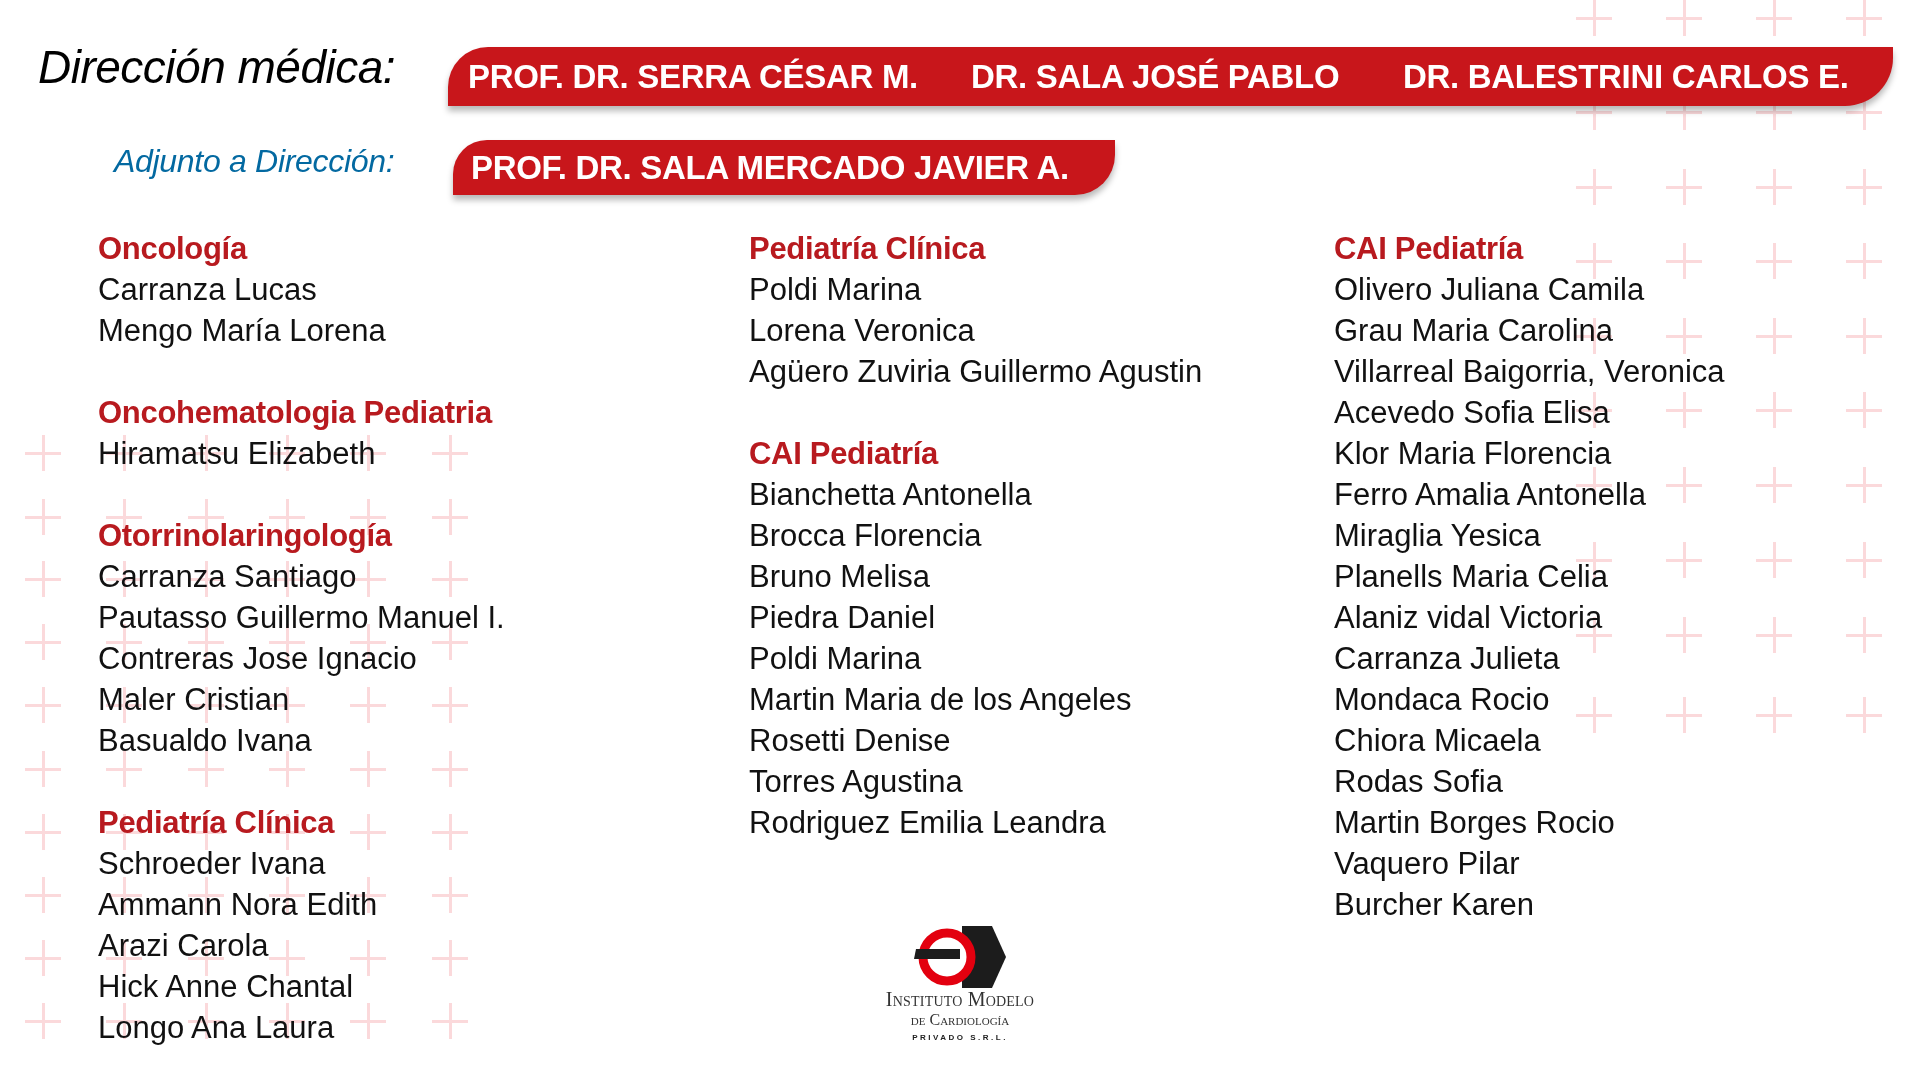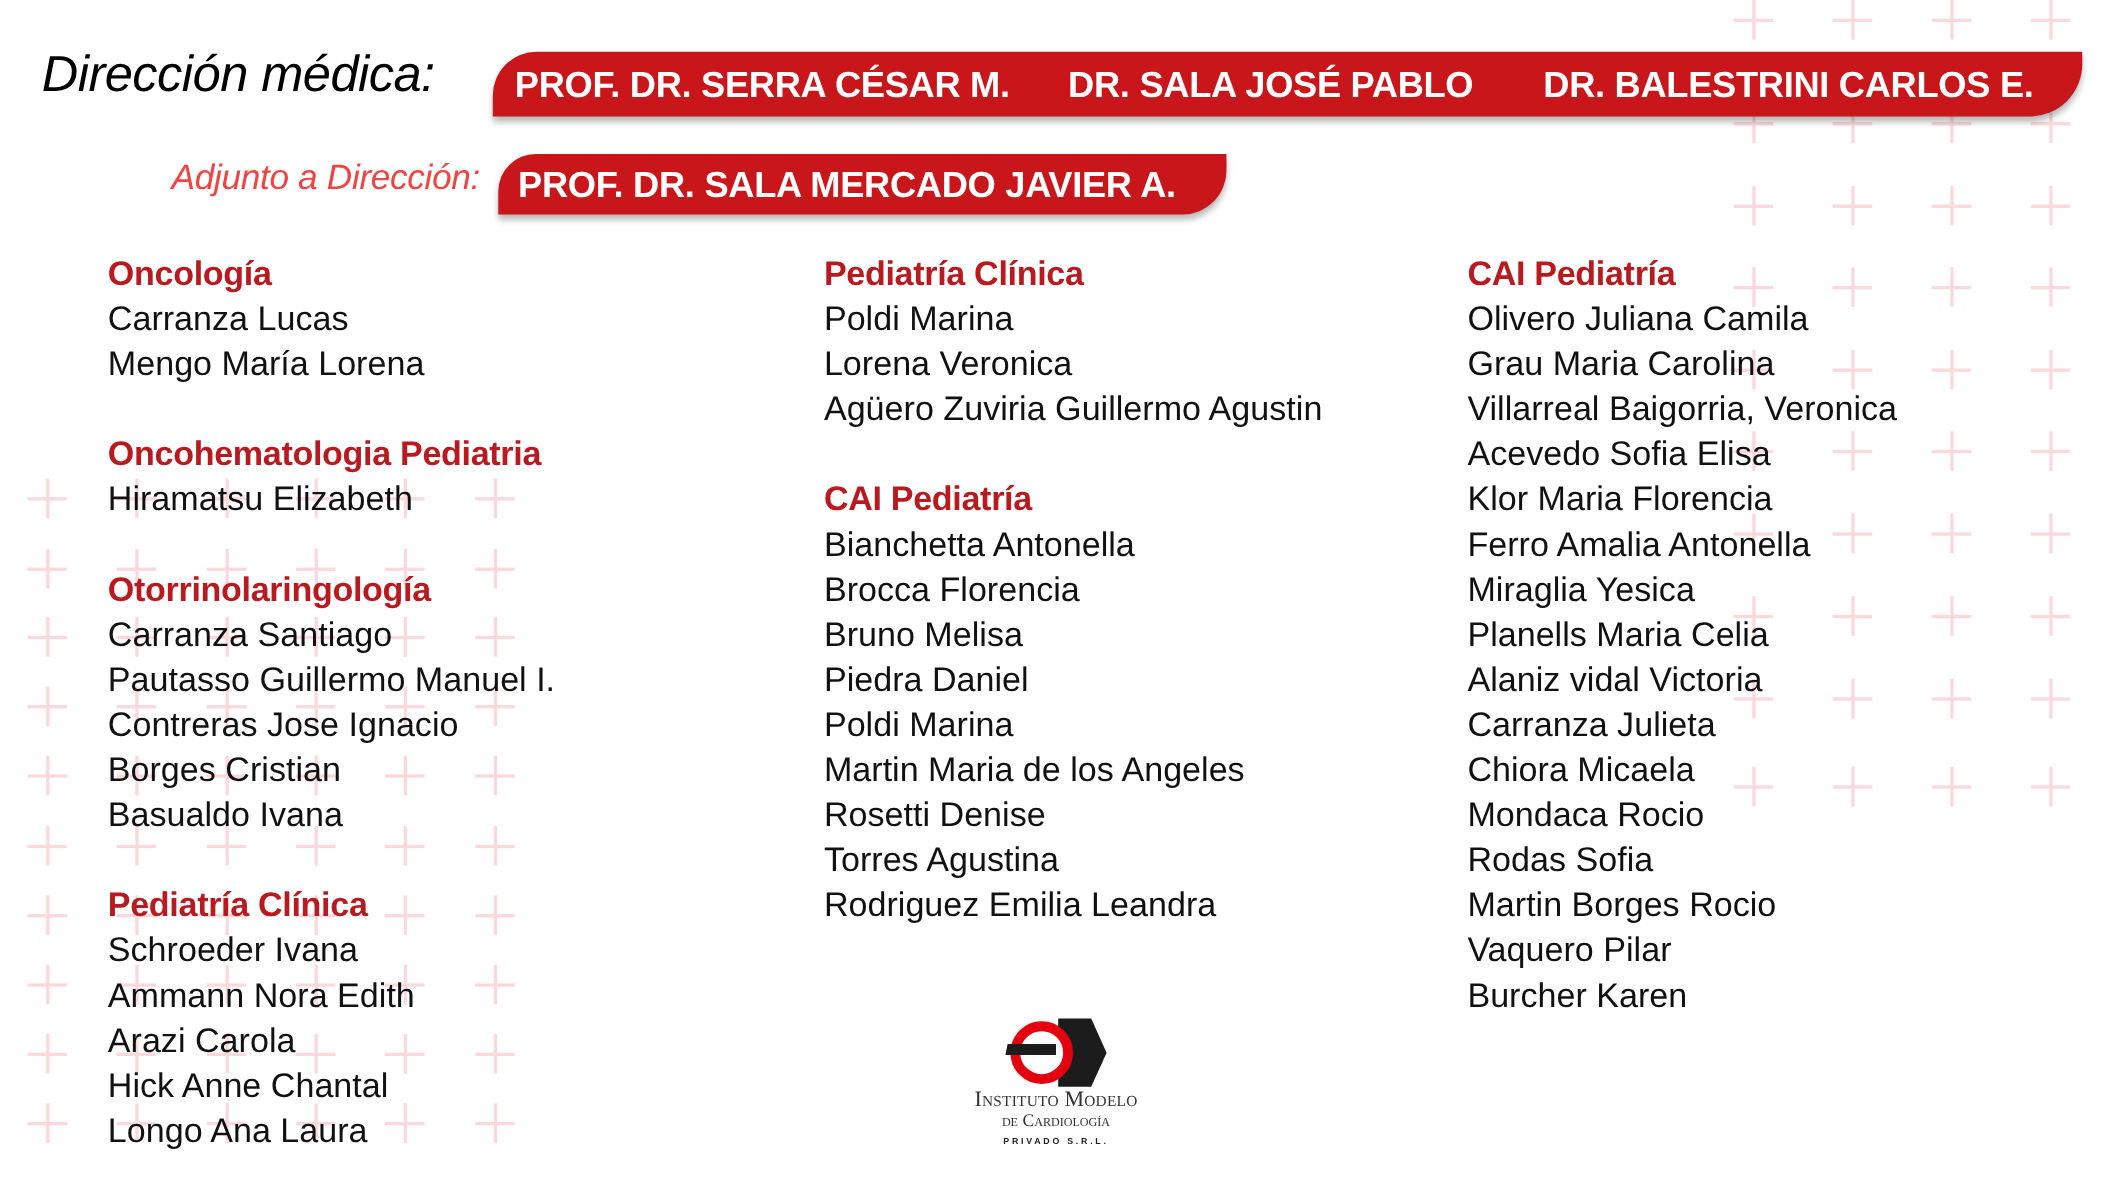--- a/index.html
+++ b/index.html
@@ -20,23 +20,22 @@
     .cross::after { top: 0; bottom: 0; left: 50%; width: 3px; margin-left: -1.5px; }
 
     
     .dir-label {
       position: absolute; left: 38px; top: 40px;
       font-size: 46px; font-style: italic; color: #000000; letter-spacing: -0.5px;
       white-space: nowrap;
     }
     .adj-label {
       position: absolute; left: 114px; top: 143px;
-      font-size: 32px; font-style: italic; color: #ef4444; letter-spacing: -0.3px;
+      font-size: 32px; font-style: italic; color: #0369a1; letter-spacing: -0.3px;
       white-space: nowrap;
-      margin-left: 42px;
     }
     .banner {
       position: absolute; background: #c8161b; color: #ffffff;
       box-shadow: 0 5px 6px rgba(0,0,0,0.28);
       display: flex; align-items: center; font-weight: bold; white-space: nowrap;
     }
     .banner.main {
       left: 448px; top: 47px; width: 1445px; height: 59px;
       border-radius: 40px 0 48px 0; font-size: 33px; letter-spacing: -0.3px;
     }
@@ -197,21 +196,21 @@
     <div class="line">Carranza Lucas</div>
     <div class="line">Mengo María Lorena</div>
     <div class="line blank"></div>
     <div class="line header">Oncohematologia Pediatria</div>
     <div class="line">Hiramatsu Elizabeth</div>
     <div class="line blank"></div>
     <div class="line header">Otorrinolaringología</div>
     <div class="line">Carranza Santiago</div>
     <div class="line">Pautasso Guillermo Manuel I.</div>
     <div class="line">Contreras Jose Ignacio</div>
-    <div class="line">Borges Cristian</div>
+    <div class="line">Maler Cristian</div>
     <div class="line">Basualdo Ivana</div>
     <div class="line blank"></div>
     <div class="line header">Pediatría Clínica</div>
     <div class="line">Schroeder Ivana</div>
     <div class="line">Ammann Nora Edith</div>
     <div class="line">Arazi Carola</div>
     <div class="line">Hick Anne Chantal</div>
     <div class="line">Longo Ana Laura</div>
   </div>
 <div class="col" style="left:749px">
@@ -236,22 +235,22 @@
     <div class="line">Olivero Juliana Camila</div>
     <div class="line">Grau Maria Carolina</div>
     <div class="line">Villarreal Baigorria, Veronica</div>
     <div class="line">Acevedo Sofia Elisa</div>
     <div class="line">Klor Maria Florencia</div>
     <div class="line">Ferro Amalia Antonella</div>
     <div class="line">Miraglia Yesica</div>
     <div class="line">Planells Maria Celia</div>
     <div class="line">Alaniz vidal Victoria</div>
     <div class="line">Carranza Julieta</div>
+    <div class="line">Mondaca Rocio</div>
     <div class="line">Chiora Micaela</div>
-    <div class="line">Mondaca Rocio</div>
     <div class="line">Rodas Sofia</div>
     <div class="line">Martin Borges Rocio</div>
     <div class="line">Vaquero Pilar</div>
     <div class="line">Burcher Karen</div>
   </div>
 
 <div class="logo">
   <svg width="96" height="66" viewBox="0 0 96 66">
     <polygon points="50,2 80,2 94,33 80,64 50,64" fill="#1c1c1c"></polygon>
     <circle cx="35" cy="33" r="27" fill="#ffffff"></circle>

